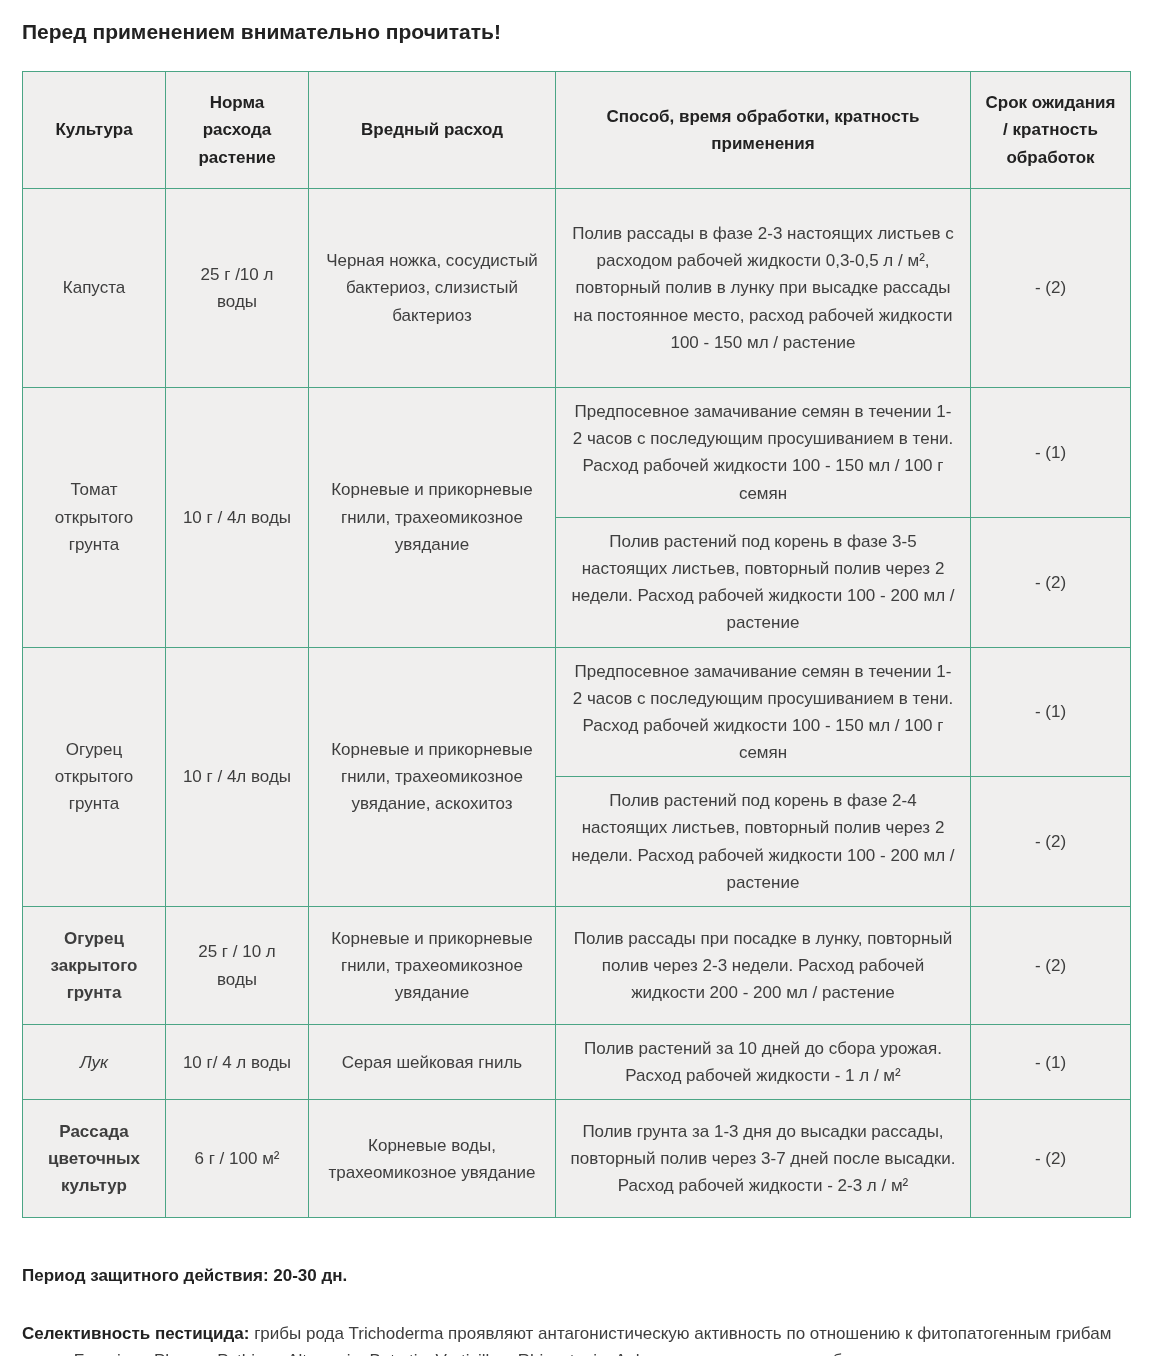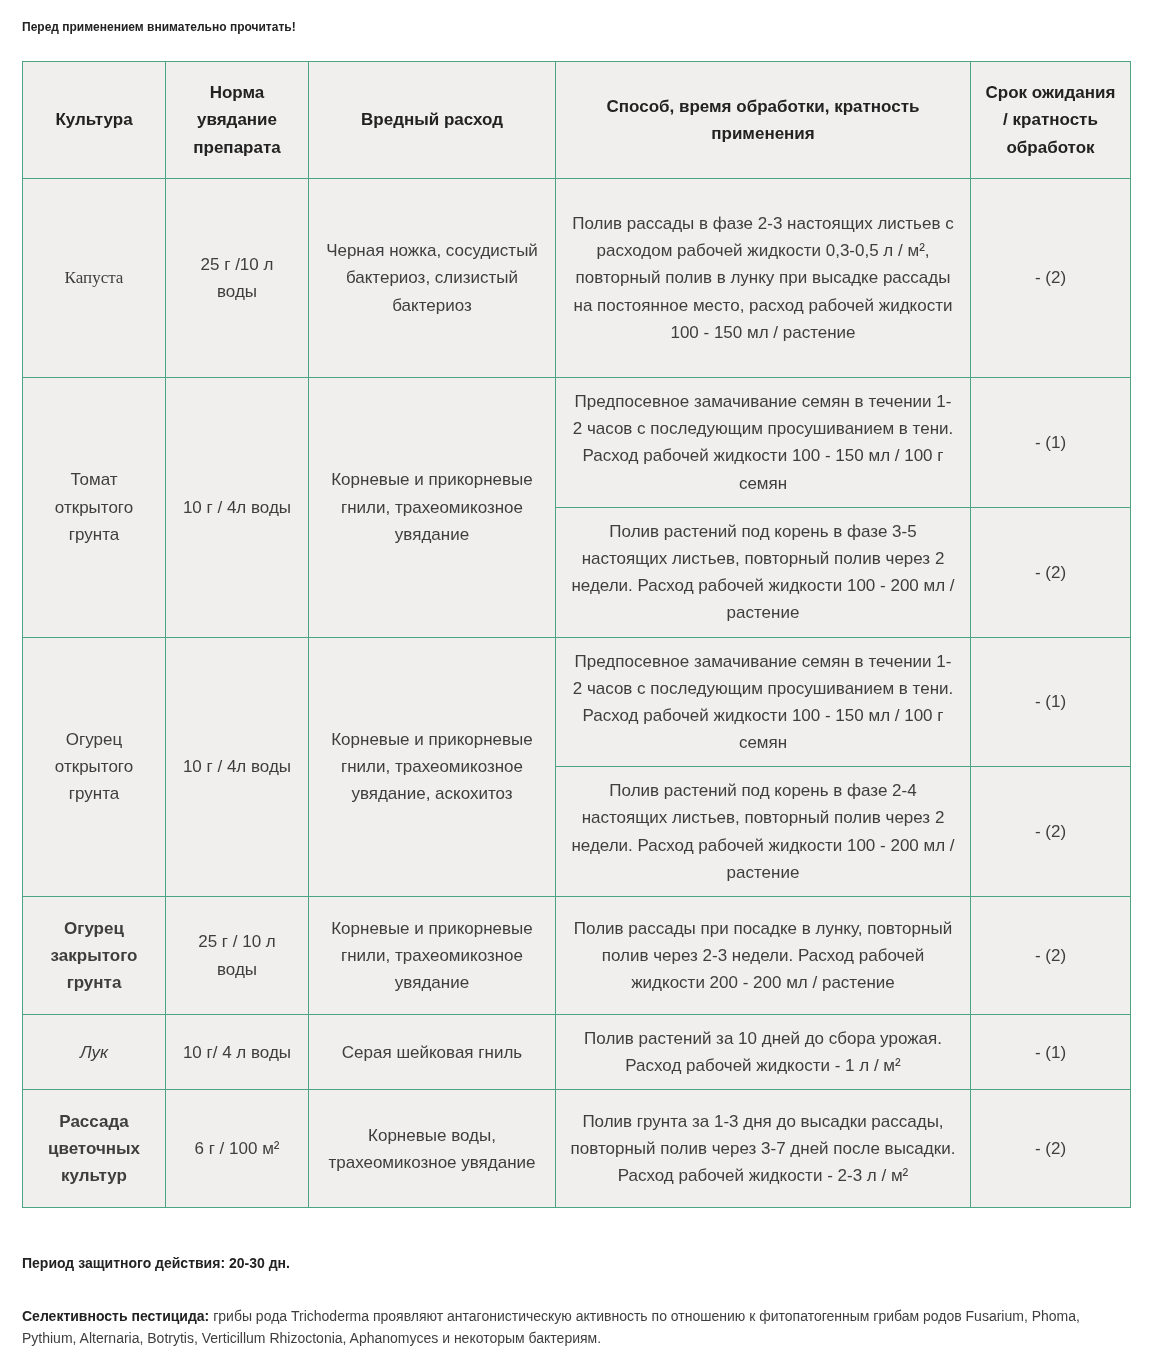--- a/index.html
+++ b/index.html
@@ -4,21 +4,21 @@
 <style>
   * { box-sizing: border-box; margin: 0; padding: 0; }
   html, body { background: #ffffff; }
   body {
     width: 1160px;
     font-family: "Liberation Sans", "DejaVu Sans", sans-serif;
     color: #3e3e3e;
     padding: 20px 22px 30px 22px;
   }
   .intro {
-    font-size: 12px;
+    font-size: 21px;
     font-weight: bold;
     color: #222222;
     margin-bottom: 27px;
   }
   table.usage {
     border-collapse: collapse;
     table-layout: fixed;
     width: 1108px;
   }
   table.usage col.c1 { width: 143px; }
@@ -33,27 +33,27 @@
     vertical-align: middle;
     font-size: 17px;
     line-height: 1.6;
     padding: 10px 14px;
   }
   table.usage th {
     font-weight: bold;
     color: #222222;
     height: 117px;
   }
-  td.row-capusta { height: 199px; font-family: Liberation Serif, serif; }
+  td.row-capusta { height: 199px; }
   td.sub-method { height: 119px; }
   td.row-single { height: 118px; font-weight: bold; }
   td.row-luk { height: 64px; font-style: italic; }
   .footer-block { margin-top: 44px; }
   .footer-para {
-    font-size: 14px;
+    font-size: 17px;
     line-height: 1.6;
     color: #3e3e3e;
     margin-bottom: 30px;
     margin-top: 20px;
   }
   .footer-para:last-child { margin-bottom: 0; }
   .footer-para strong { color: #222222; }
 </style>
 </head>
 <body>
@@ -64,21 +64,21 @@
   <colgroup>
     <col class="c1">
       <col class="c2">
       <col class="c3">
       <col class="c4">
       <col class="c5">
   </colgroup>
   <thead>
     <tr>
       <th>Культура</th>
-      <th>Норма увядание препарата</th>
+      <th>Норма расхода растение</th>
       <th>Вредный расход</th>
       <th>Способ, время обработки, кратность применения</th>
       <th>Срок ожидания / кратность обработок</th>
     </tr>
   </thead>
   <tbody>
 
     <tr>
       <td class="row-capusta">Капуста</td>
       <td>25 г /10 л воды</td>

